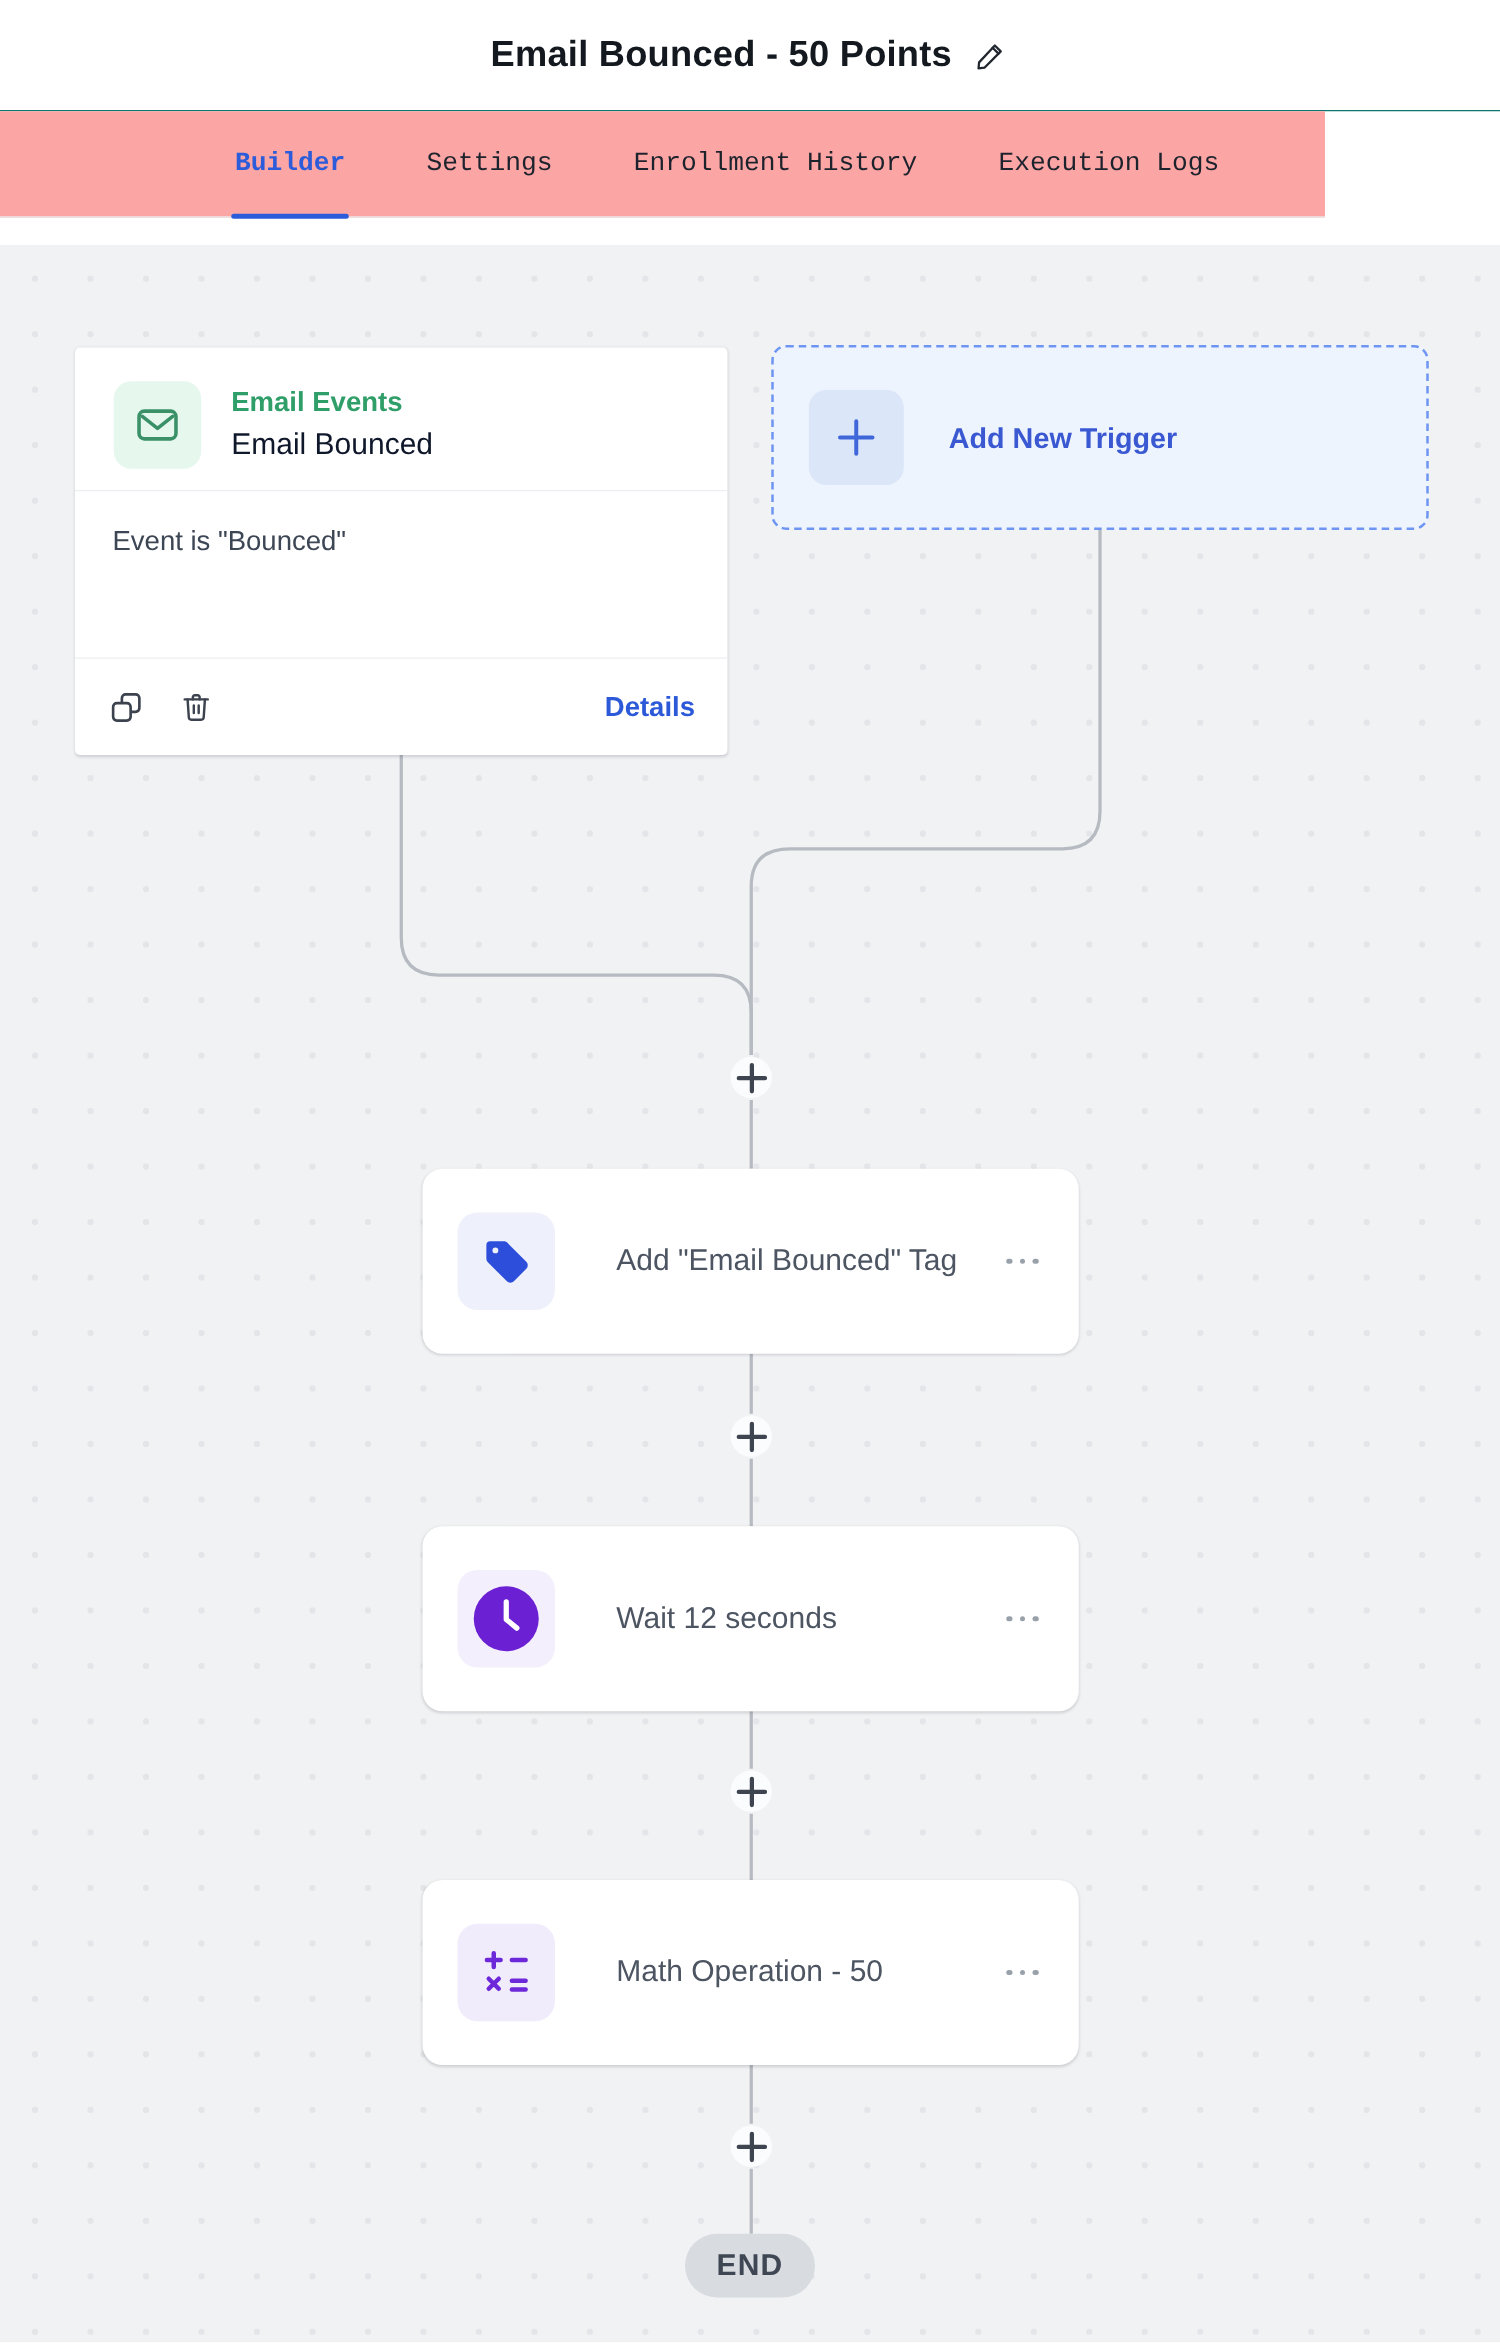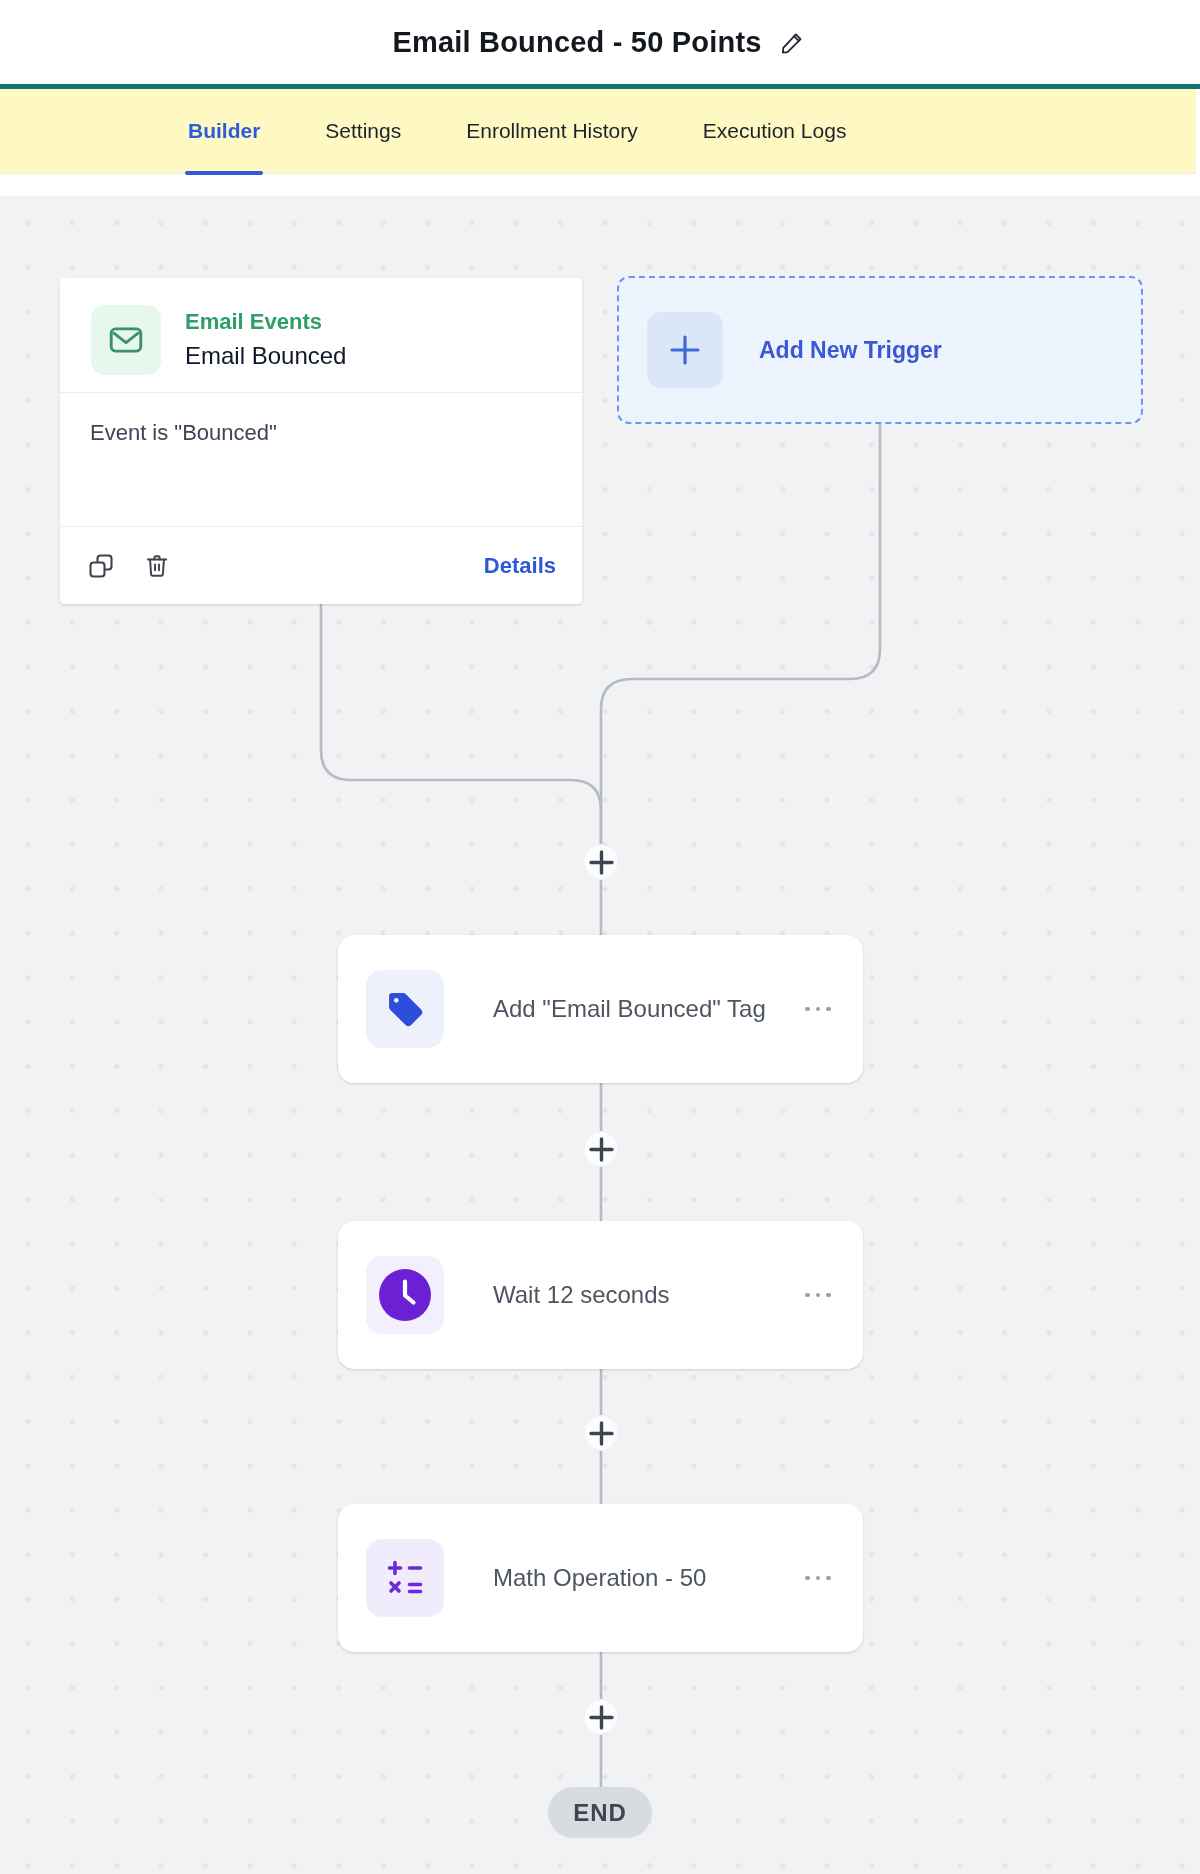--- a/index.html
+++ b/index.html
@@ -2,28 +2,28 @@
 <html><head>
 <meta charset="utf-8">
 <style>
   * { margin:0; padding:0; box-sizing:border-box; }
   html,body { background:#fff; }
   body { font-family:"Liberation Sans","DejaVu Sans",sans-serif; width:1200px; }
   .app { position:relative; width:1200px; height:1874px; overflow:hidden; background:#fff; }
 
   
   .titlebar { position:absolute; left:0; top:0; width:1200px; height:89px;
-    background:#fff; border-bottom:5px solid #0f766e;
+    background:#fff; border-bottom:1px solid #0f766e;
     display:flex; align-items:center; justify-content:center; gap:16px; }
   .titlebar h1 { font-size:29px; font-weight:700; color:#14181f; letter-spacing:.2px; }
   .edit-btn { width:30px; height:30px; display:flex; align-items:center; justify-content:center; cursor:pointer; }
 
   
-  .tabbar { position:absolute; left:0; top:89px; width:1196px; height:85px; background:#fef9c3;
-    border-bottom:1px solid #e9eaec; display:flex; align-items:center; padding-left:188px; gap:65px; }
+  .tabbar { position:absolute; left:0; top:89px; width:1060px; height:85px; background:#fca5a5;
+    border-bottom:1px solid #e9eaec; display:flex; align-items:center; padding-left:188px; gap:65px;font-family:Liberation Mono, monospace; }
   .tab { position:relative; font-size:21px; font-weight:500; color:#1d232c; height:100%;
     display:flex; align-items:center; cursor:pointer; }
   .tab.active { color:#2c5cd9; font-weight:600; }
   .tab.active::after { content:""; position:absolute; left:-3px; right:-3px; bottom:-2px;
     height:4px; background:#2c5cd9; border-radius:2px; }
 
   
   .canvas { position:absolute; left:0; top:196px; width:1200px; height:1678px; background:#f1f2f4;
     background-image:radial-gradient(#e3e5e9 2.6px, rgba(0,0,0,0) 2.8px);
     background-size:44.4px 44.4px; background-position:5.8px 4.8px; }

